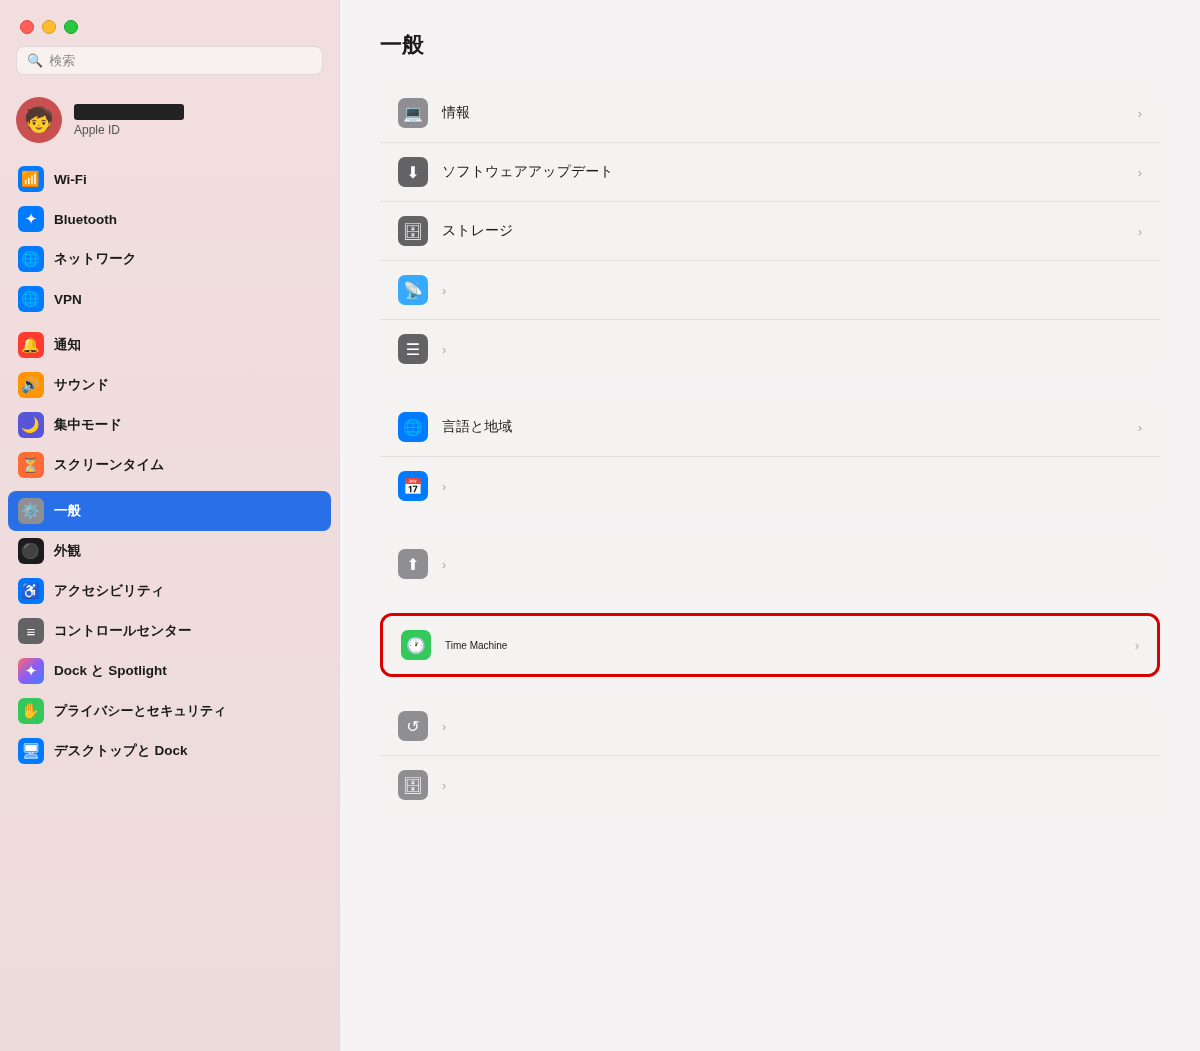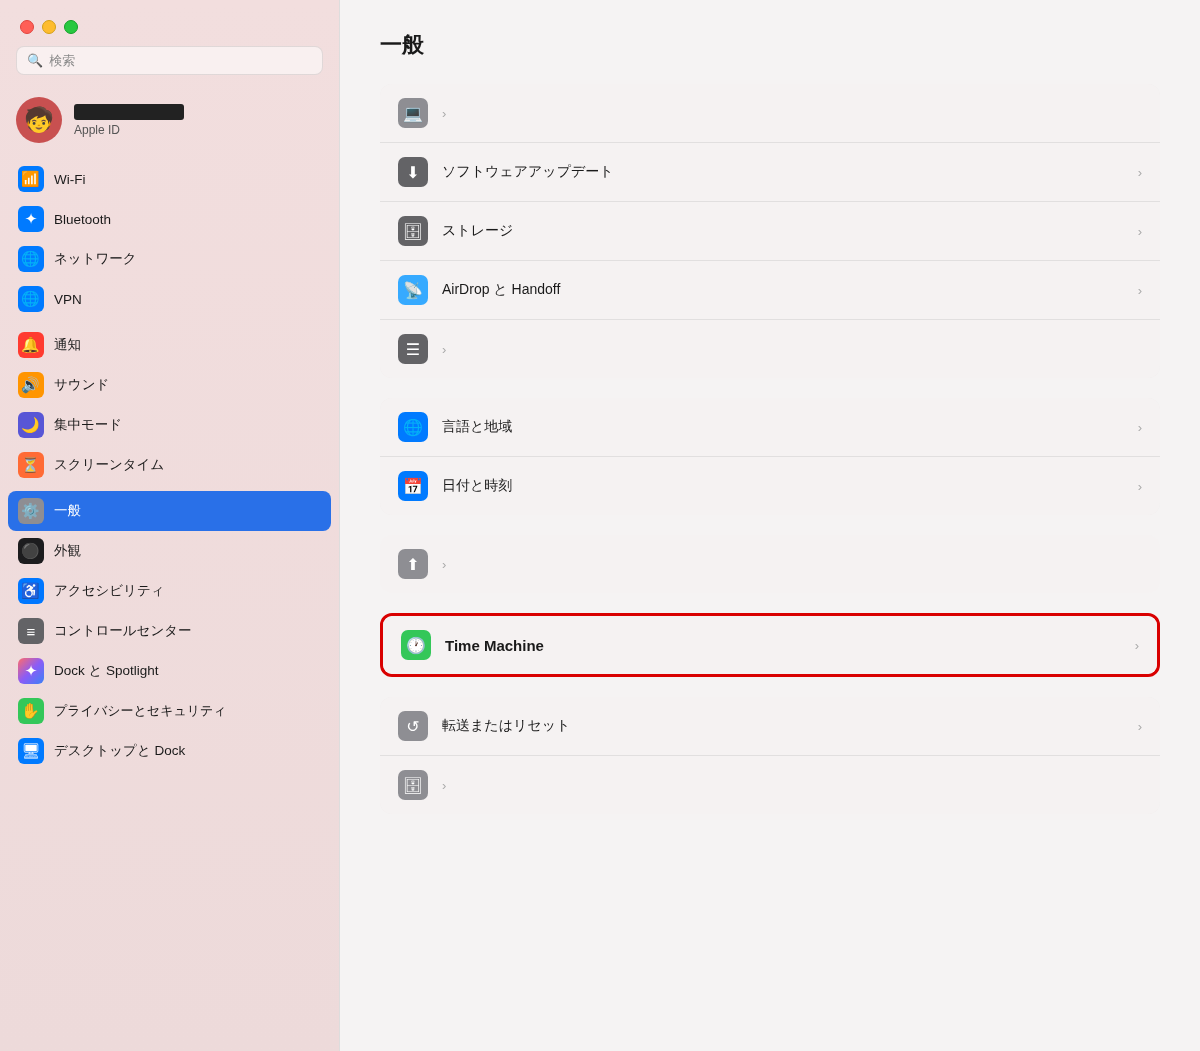--- a/index.html
+++ b/index.html
@@ -150,20 +150,21 @@
     .icon-appearance { background: #1c1c1e; color: white; }
     .icon-accessibility { background: #0077ff; color: white; }
     .icon-control { background: #636366; color: white; }
     .icon-siri { background: linear-gradient(135deg, #ff6b6b, #8b5cf6, #3b82f6); color: white; }
     .icon-privacy { background: #34c759; color: white; }
     .icon-desktop { background: #007aff; color: white; }
 
     .item-label {
       font-size: 13.5px;
       color: #1a1a1a;
+      font-weight: bold;
     }
 
     
     .main-content {
       flex: 1;
       background: #f5f3f3;
       padding: 30px 40px;
       overflow-y: auto;
     }
 
@@ -206,22 +207,22 @@
       margin-right: 14px;
     }
 
     .row-label {
       flex: 1;
       font-size: 14px;
       color: #1a1a1a;
     }
 
     .row-label.bold {
-      font-weight: 700;
-      font-size: 15px;
+      font-weight: 400;
+      font-size: 10px;
     }
 
     .chevron {
       color: #aaa;
       font-size: 13px;
     }
 
     .ri-info { background: #8e8e93; color: white; }
     .ri-update { background: #636366; color: white; }
     .ri-storage { background: #636366; color: white; }
@@ -338,52 +339,51 @@
     </div>
   </div>
 </div>
 
 <div class="main-content">
   <h1 class="page-title">一般</h1>
 
   <div class="settings-group">
     <div class="settings-row">
       <div class="row-icon ri-info">💻</div>
+      <span class="row-label">情報</span>
       <span class="chevron">›</span>
     </div>
     <div class="settings-row">
       <div class="row-icon ri-update">⬇</div>
       <span class="row-label">ソフトウェアアップデート</span>
       <span class="chevron">›</span>
     </div>
     <div class="settings-row">
       <div class="row-icon ri-storage">🗄</div>
       <span class="row-label">ストレージ</span>
       <span class="chevron">›</span>
     </div>
     <div class="settings-row">
       <div class="row-icon ri-airdrop">📡</div>
-      <span class="row-label">AirDrop と Handoff</span>
       <span class="chevron">›</span>
     </div>
     <div class="settings-row">
       <div class="row-icon ri-login">☰</div>
       <span class="chevron">›</span>
     </div>
   </div>
 
   <div class="settings-group">
     <div class="settings-row">
       <div class="row-icon ri-language">🌐</div>
       <span class="row-label">言語と地域</span>
       <span class="chevron">›</span>
     </div>
     <div class="settings-row">
       <div class="row-icon ri-datetime">📅</div>
-      <span class="row-label">日付と時刻</span>
       <span class="chevron">›</span>
     </div>
   </div>
 
   <div class="settings-group">
     <div class="settings-row">
       <div class="row-icon ri-sharing">⬆</div>
       <span class="chevron">›</span>
     </div>
   </div>
@@ -392,21 +392,20 @@
     <div class="settings-row" style="background:#f5f2f2; border-radius:9px;">
       <div class="row-icon ri-timemachine" style="background:#34c759;">🕐</div>
       <span class="row-label bold">Time Machine</span>
       <span class="chevron">›</span>
     </div>
   </div>
 
   <div class="settings-group" style="margin-top: 20px;">
     <div class="settings-row">
       <div class="row-icon ri-transfer">↺</div>
-      <span class="row-label">転送またはリセット</span>
       <span class="chevron">›</span>
     </div>
     <div class="settings-row">
       <div class="row-icon ri-startup">🗄</div>
       <span class="chevron">›</span>
     </div>
   </div>
 </div>
 
 </body></html>

